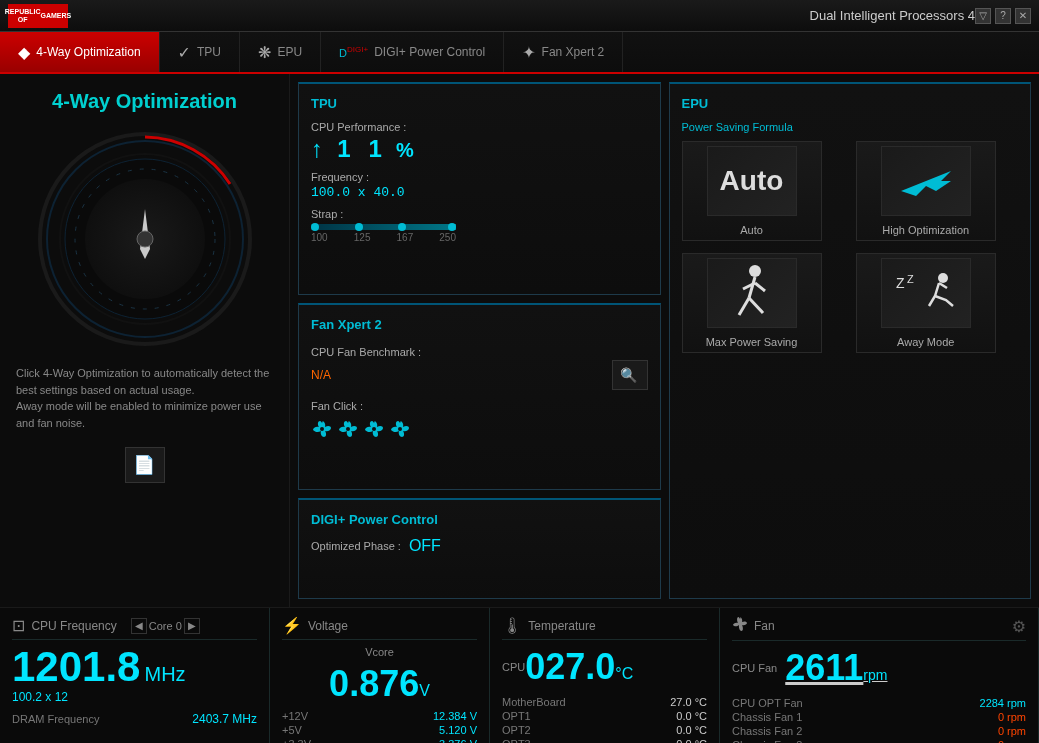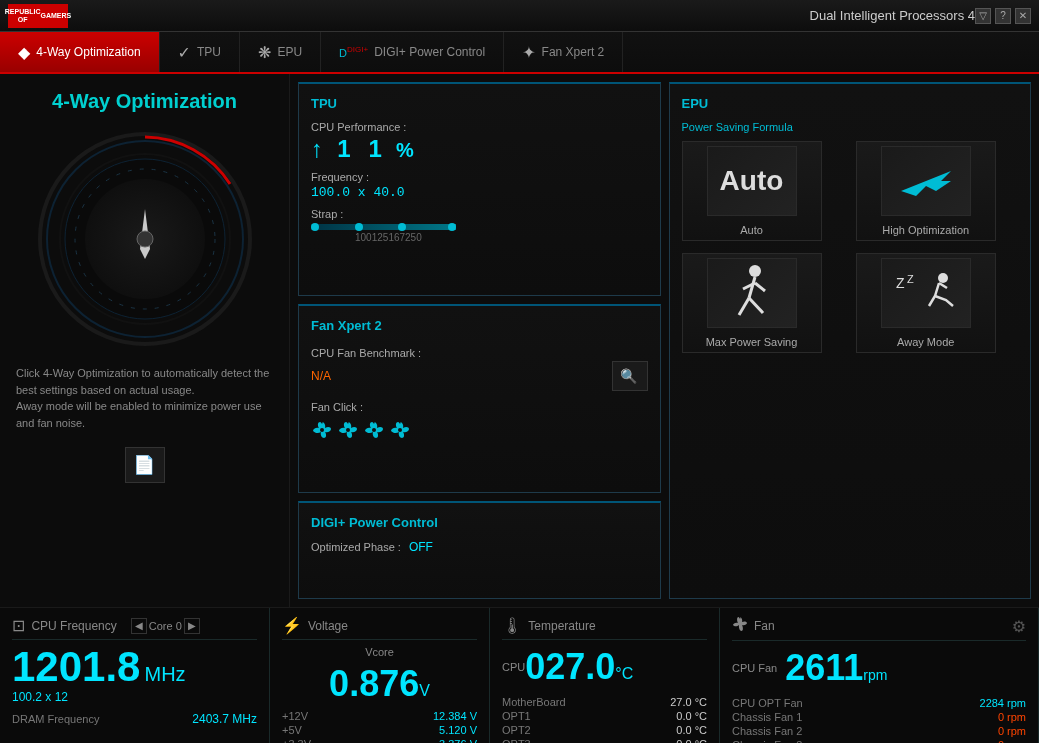--- a/index.html
+++ b/index.html
@@ -210,26 +210,25 @@
     }
     .strap-track {
       width: 145px;
       height: 6px;
       background: linear-gradient(to right, #003344, #005566, #007788);
       margin-top: 4px;
       position: relative;
     }
     .strap-labels {
       display: flex;
-      justify-content: flex-start;
+      justify-content: space-between;
       width: 145px;
       font-size: 10px;
       color: #666;
       margin-top: 2px;
-      margin-left: 44px;
     }
 
     
     .fan-panel {
       grid-column: 1;
       grid-row: 2;
     }
     .fan-row {
       margin-bottom: 6px;
     }
@@ -273,21 +272,21 @@
     .digi-panel {
       grid-column: 1;
       grid-row: 3;
     }
     .digi-row {
       display: flex;
       align-items: center;
       gap: 8px;
     }
     .digi-label { font-size: 11px; color: #aaa; }
-    .digi-value { color: #00e5ff; font-size: 12px; }
+    .digi-value { color: #00e5ff; font-size: 16px; }
 
     
     .epu-panel {
       grid-column: 2;
       grid-row: 1 / 4;
     }
     .epu-grid {
       display: grid;
       grid-template-columns: 1fr 1fr;
       gap: 12px;
@@ -767,21 +766,21 @@
       <span class="status-section-icon">
         <svg width="16" height="16" viewBox="0 0 16 16">
           <path d="M8 1 C9 1 11 4 10 6 C12 5 15 5.5 15 7 C15 8.5 12 10 10 9 C11.5 12 11 15 9.5 15 C8 15 6.5 12 7 9 C5 11 2 10.5 1 9 C1 7.5 4 6 6 7 C4.5 4 5 1 6.5 1 C7 1 7.5 2 8 3 C8.5 2 8.5 1 8 1Z" fill="#888"></path>
         </svg>
       </span>
       <span class="status-section-title">Fan</span>
       <span class="settings-icon">⚙</span>
     </div>
     <div style="display:flex;align-items:center;gap:8px;margin-bottom:4px;">
       <span style="color:#888;font-size:11px;">CPU Fan</span>
-      <div style="display:flex;align-items:baseline;">
+      <div style="display:flex;align-items:baseline;text-decoration:underline;">
         <span class="fan-big">2611</span>
         <span class="fan-unit" style="color:#00e5ff;">rpm</span>
       </div>
     </div>
     <div class="fan-rows">
       <div class="fan-status-row">
         <span class="fan-status-label">CPU OPT Fan</span>
         <span class="fan-status-value active">2284 rpm</span>
       </div>
       <div class="fan-status-row">

